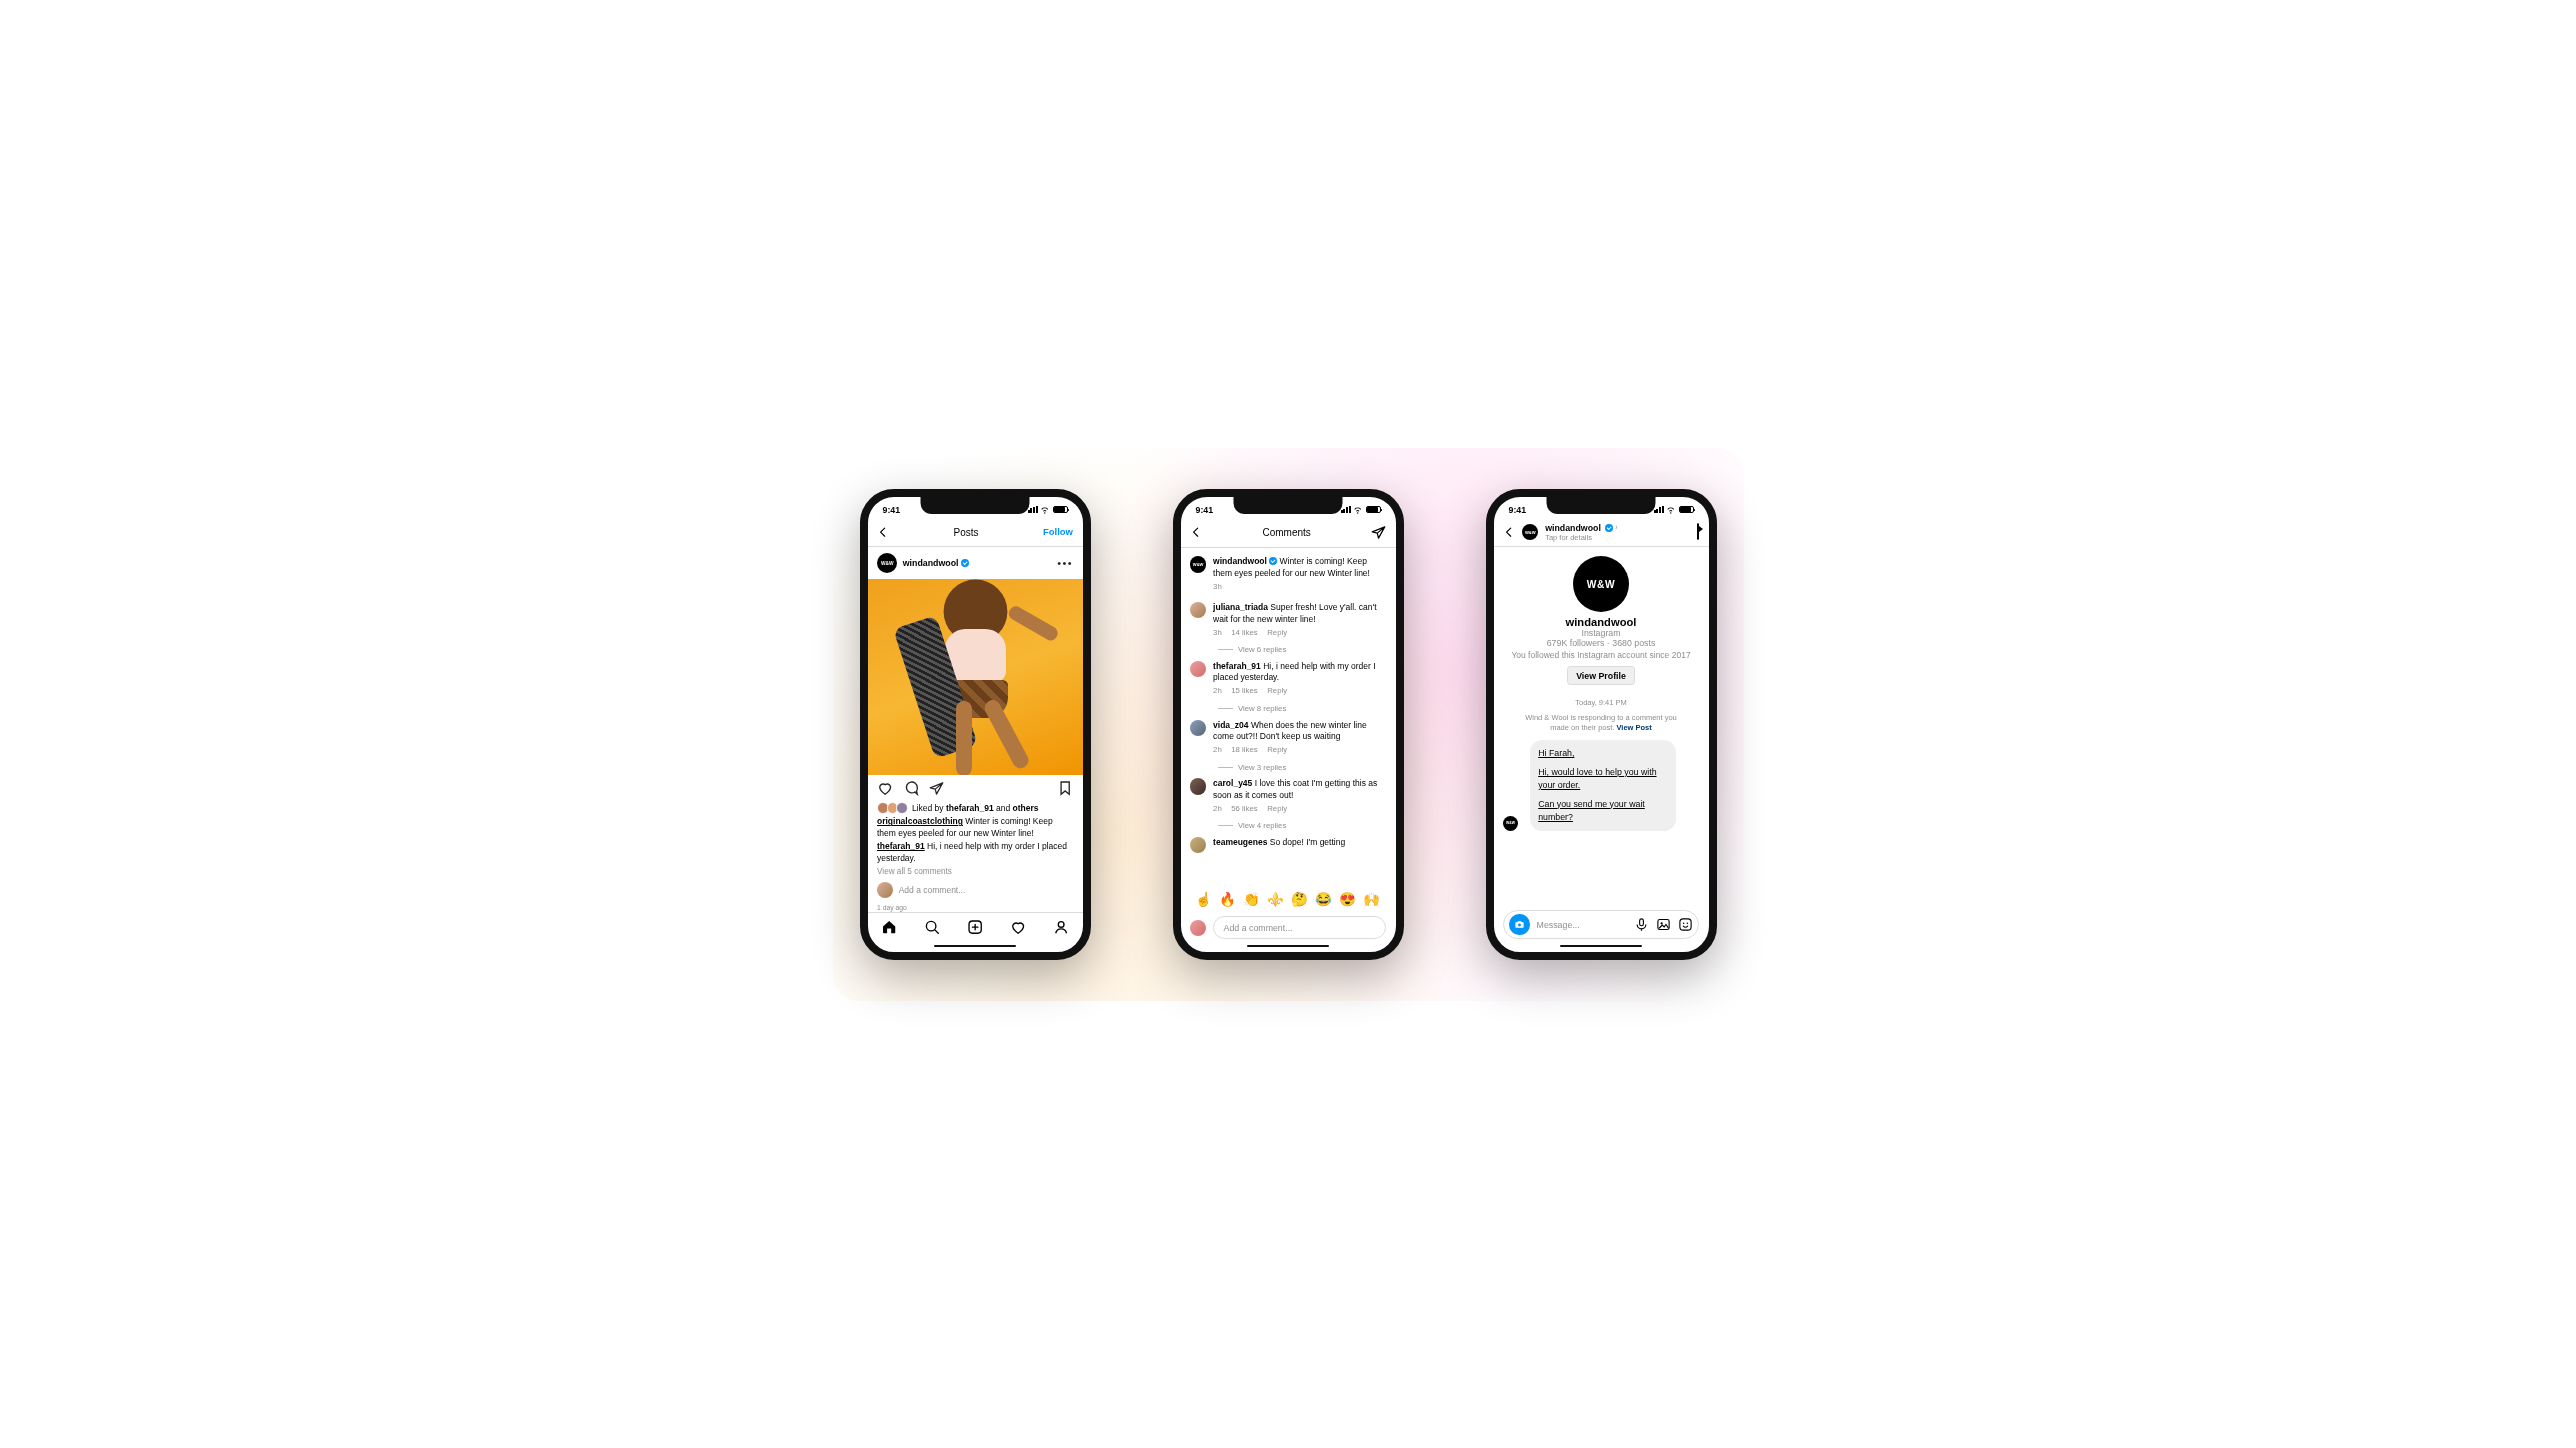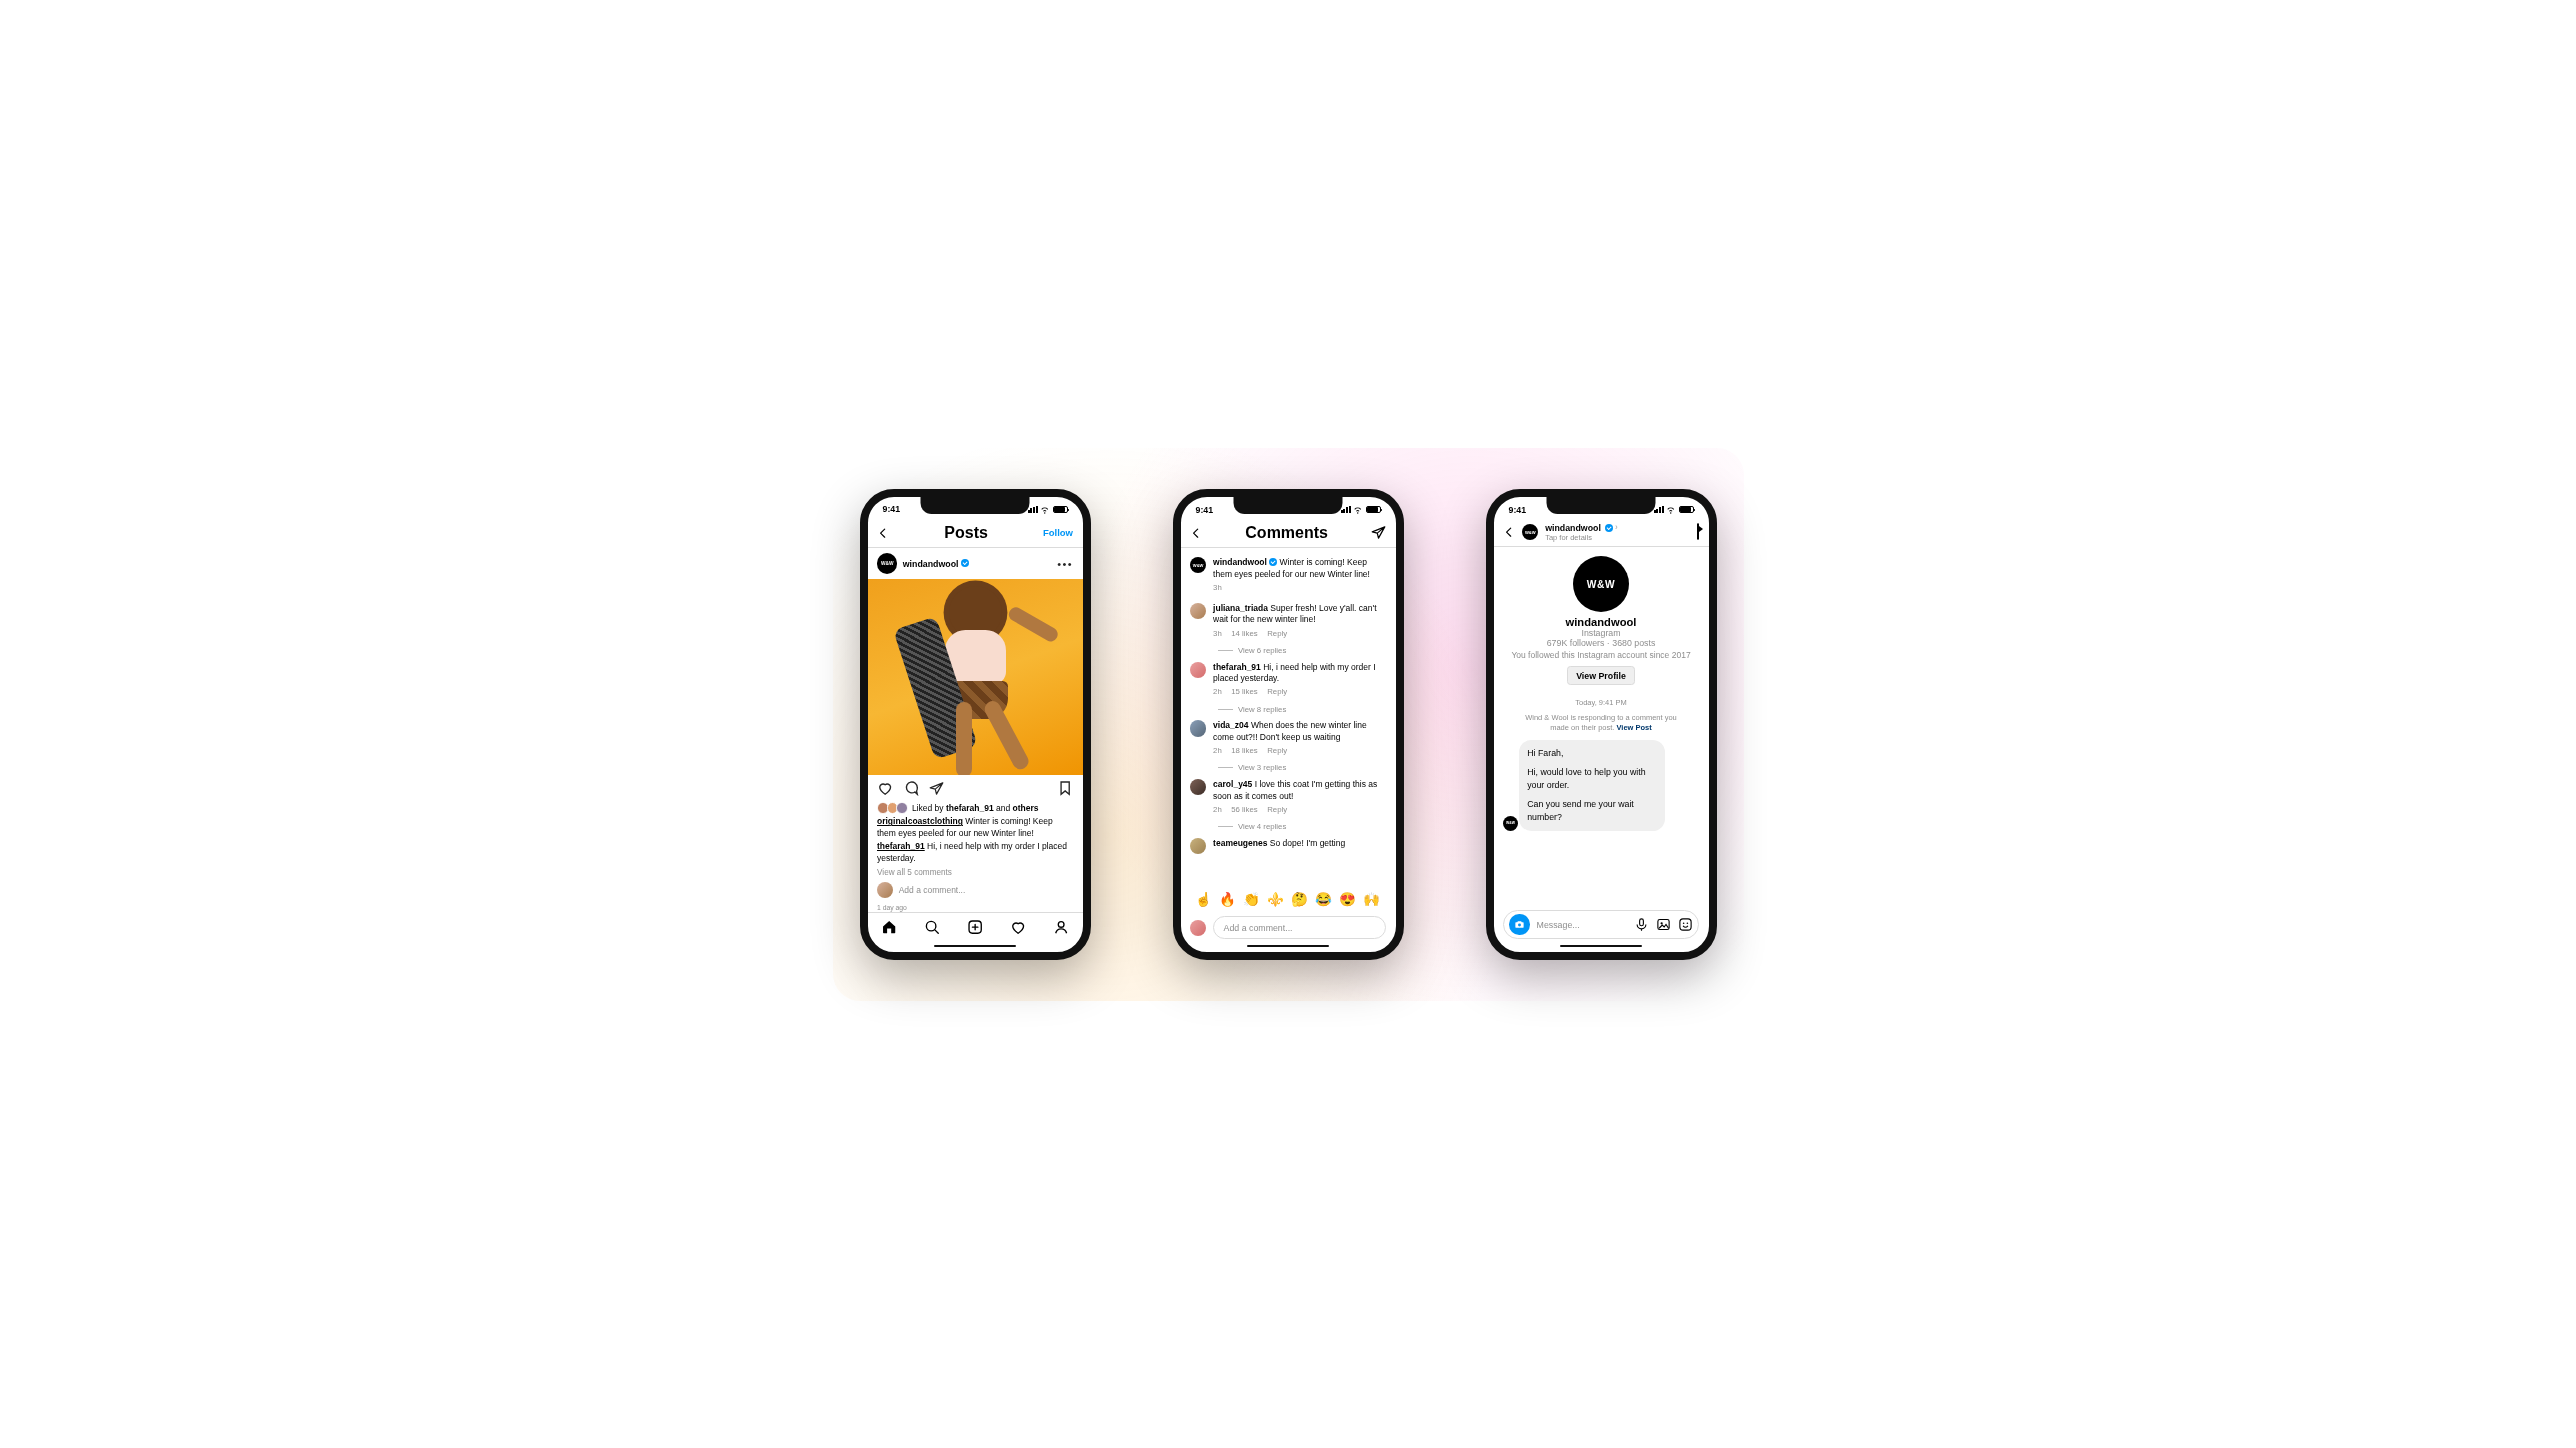--- a/index.html
+++ b/index.html
@@ -90,21 +90,21 @@
   }
   .header {
     display:flex;
     align-items:center;
     padding:5.4px 9.5px;
     border-bottom:0.7px solid var(--ig-border);
     min-height:29px;
   }
   .icon-btn{background:none;border:none;padding:0;margin:0;line-height:0;cursor:pointer;}
   .chevron{width:12.3px;height:12.3px;}
-  .header-title{flex:1;text-align:center;font-weight:700;font-size:16px;}
+  .header-title{flex:1;text-align:center;font-weight:400;font-size:10px;}
   .follow{color:var(--ig-blue);font-weight:600;font-size:9.5px;}
   .share-kite{width:15px;height:15px;}
 
   .avatar{width:20.4px;height:20.4px;border-radius:50%;background:#000;display:flex;align-items:center;justify-content:center;color:#fff;font-size:4.8px;font-weight:600;flex:none;}
   .avatar.small{width:16.3px;height:16.3px;font-size:4.1px;}
   .avatar.big{width:56px;height:56px;font-size:10.2px;margin:9.5px auto 4.1px;}
   .avatar.img {background:linear-gradient(135deg,#d7b29d,#a97c50);}
   .avatar.img2{background:linear-gradient(135deg,#e9a0a0,#d46b6b);}
   .avatar.img3{background:linear-gradient(135deg,#8ba0b9,#556677);}
   .avatar.img4{background:linear-gradient(135deg,#c9b27e,#9c8050);}
@@ -169,21 +169,21 @@
   .video-ico::after{content:"";position:absolute;right:-5.4px;top:2px;width:0;height:0;border-top:3.4px solid transparent;border-bottom:3.4px solid transparent;border-left:4.8px solid #000;}
   .dm-body{flex:1;overflow:auto;padding:0 9.5px;}
   .center{text-align:center;}
   .profile-username{font-size:11.2px;font-weight:600;margin-top:1.4px;}
   .profile-sub{color:var(--ig-text-muted);font-size:8.8px;}
   .profile-sub2{color:var(--ig-text-muted);font-size:8.5px;margin:1.4px 0 6.8px;}
   .btn-outline{display:inline-block;border:0.7px solid var(--ig-border);border-radius:3.4px;padding:3.4px 8.2px;font-weight:600;font-size:8.8px;}
   .timestamp{color:var(--ig-text-muted);font-size:7.5px;margin:12.3px 0 6.8px;}
   .notice{color:var(--ig-text-muted);font-size:7.5px;margin:0 12.3px 6.8px;line-height:1.35;}
   .notice .link{color:var(--ig-link);font-weight:600;}
-  .bubble-row{display:flex;align-items:flex-end;gap:1px;margin-top:3px;}
+  .bubble-row{display:flex;align-items:flex-end;gap:12px;margin-top:3px;text-decoration:underline;}
   .bubble{background:#efefef;border-radius:12.3px;padding:6.8px 8.2px;font-size:8.8px;line-height:1.5;max-width:146px;text-align:left;}
   .bubble p{margin:0 0 5.4px;}
   .bubble p:last-child{margin:0;}
   .bubble-av{width:15px;height:15px;border-radius:50%;background:#000;color:#fff;display:flex;align-items:center;justify-content:center;font-size:3.4px;font-weight:600;flex:none;}
   .composer{display:flex;align-items:center;gap:6.8px;margin:6.8px 9.5px 12.3px;border:0.7px solid var(--ig-border);border-radius:15px;padding:3.4px 5.4px;}
   .cam-btn{width:20.4px;height:20.4px;border-radius:50%;background:var(--ig-blue);display:flex;align-items:center;justify-content:center;flex:none;}
   .cam-btn svg{width:11px;height:11px;}
   .composer-txt{flex:1;font-size:8.8px;color:var(--ig-text-muted);}
   .composer svg.tool{width:15px;height:15px;}
   .gray-chevron{color:#bbb;font-size:8.2px;}

